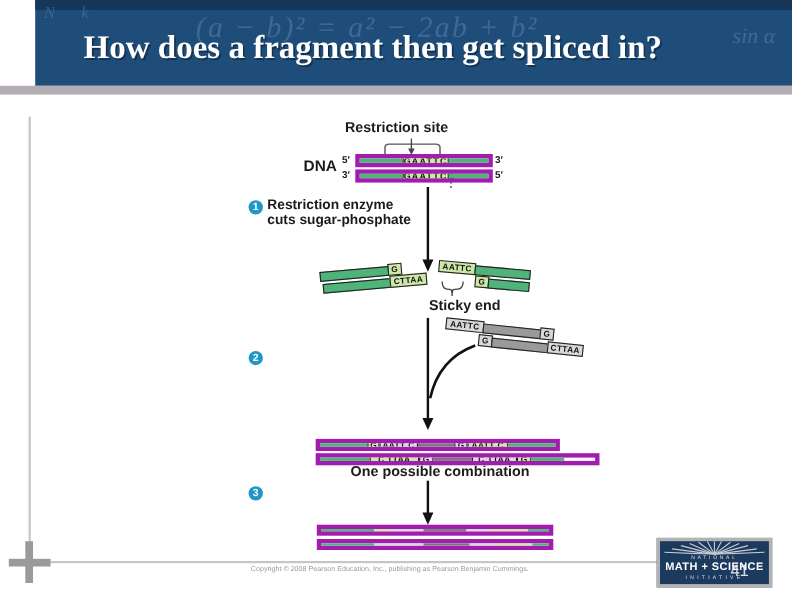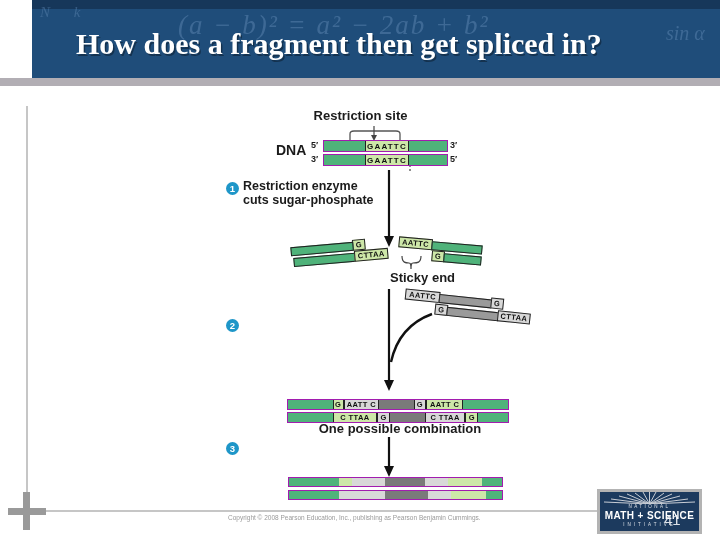--- a/index.html
+++ b/index.html
@@ -23,21 +23,21 @@
   
   .dlabel{position:absolute;font-weight:bold;color:#1b1b1b;font-size:13px;white-space:nowrap;}
   .center{text-align:center;}
   .step{position:absolute;font-weight:bold;color:#1b1b1b;font-size:12.5px;line-height:13.5px;white-space:nowrap;}
   .badge{position:absolute;width:13px;height:13px;border-radius:50%;background:#1e96c8;color:#fff;
          font-size:9.5px;font-weight:bold;text-align:center;line-height:13px;}
   .prime{position:absolute;font-weight:bold;font-size:9px;color:#1b1b1b;}
   .copyright{position:absolute;left:228px;top:514px;font-size:6.5px;color:#9a9a9a;white-space:nowrap;}
   .pagenum{position:absolute;left:664px;top:511px;font-size:15px;color:rgba(240,242,246,.9);z-index:5;}
   
-  .bar{position:absolute;display:flex;border:1px solid #a21caf;box-sizing:border-box;}
+  .bar{position:absolute;display:flex;border:4px solid #a21caf;box-sizing:border-box;}
   .seg{height:100%;box-sizing:border-box;display:flex;align-items:center;justify-content:center;
        font-weight:bold;font-size:7.5px;letter-spacing:.4px;color:#111;white-space:nowrap;overflow:hidden;}
   .seg.b{border-left:1px solid #222;border-right:1px solid #222;}
   .g{background:#4fb37a;} .lg{background:#cde7a8;} .lgr{background:#d8d8d8;}
   .dg{background:#7a7a7a;}
   .seq{font-size:8px;letter-spacing:1.2px;}
   .frag{position:absolute;}
   .fbar{position:absolute;height:9px;background:#4fb37a;border:1px solid #222;box-sizing:border-box;}
   .fbar.gray{background:#9a9a9a;}
   .fbox{position:absolute;height:11px;border:1px solid #222;box-sizing:border-box;display:flex;align-items:center;
@@ -142,21 +142,21 @@
 
   <div class="bar" style="left:287px;top:399px;width:222px;height:11px;">
     <div class="seg g" style="width:45px;"></div>
     <div class="seg lg b" style="width:11px;">G</div>
     <div class="seg lgr b" style="width:36px;">AATT C</div>
     <div class="seg dg" style="width:35px;"></div>
     <div class="seg lgr b" style="width:12px;">G</div>
     <div class="seg lg b" style="width:38px;">AATT C</div>
     <div class="seg g" style="width:45px;"></div>
   </div>
-  <div class="bar" style="left:287px;top:412px;width:222px;height:11px;">
+  <div class="bar" style="left:287px;top:412px;width:258px;height:11px;">
     <div class="seg g" style="width:45px;"></div>
     <div class="seg lg b" style="width:45px;">C TTAA</div>
     <div class="seg lgr b" style="width:13px;">G</div>
     <div class="seg dg" style="width:35px;"></div>
     <div class="seg lgr b" style="width:41px;">C TTAA</div>
     <div class="seg lg b" style="width:13px;">G</div>
     <div class="seg g" style="width:30px;"></div>
   </div>
   <div class="dlabel center" style="left:297px;top:421px;width:206px;">One possible combination</div>
 

